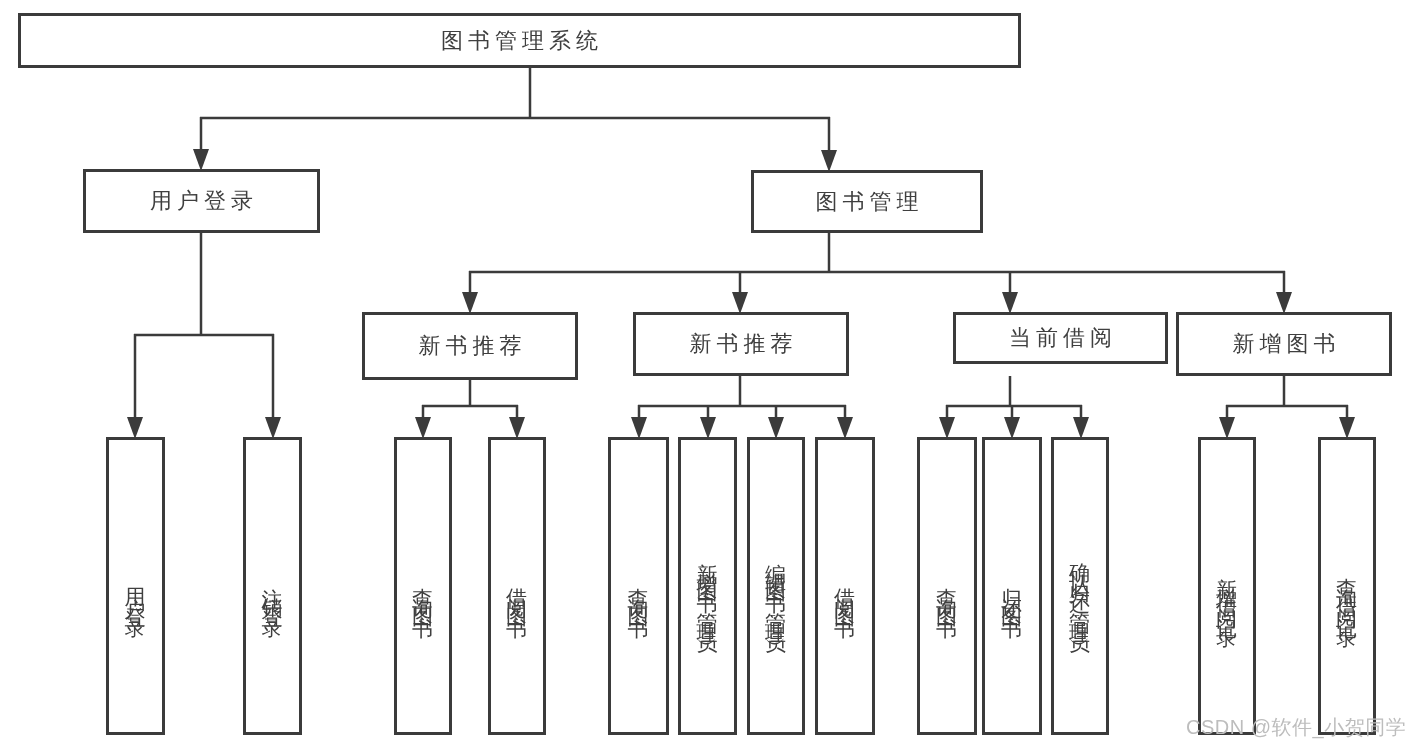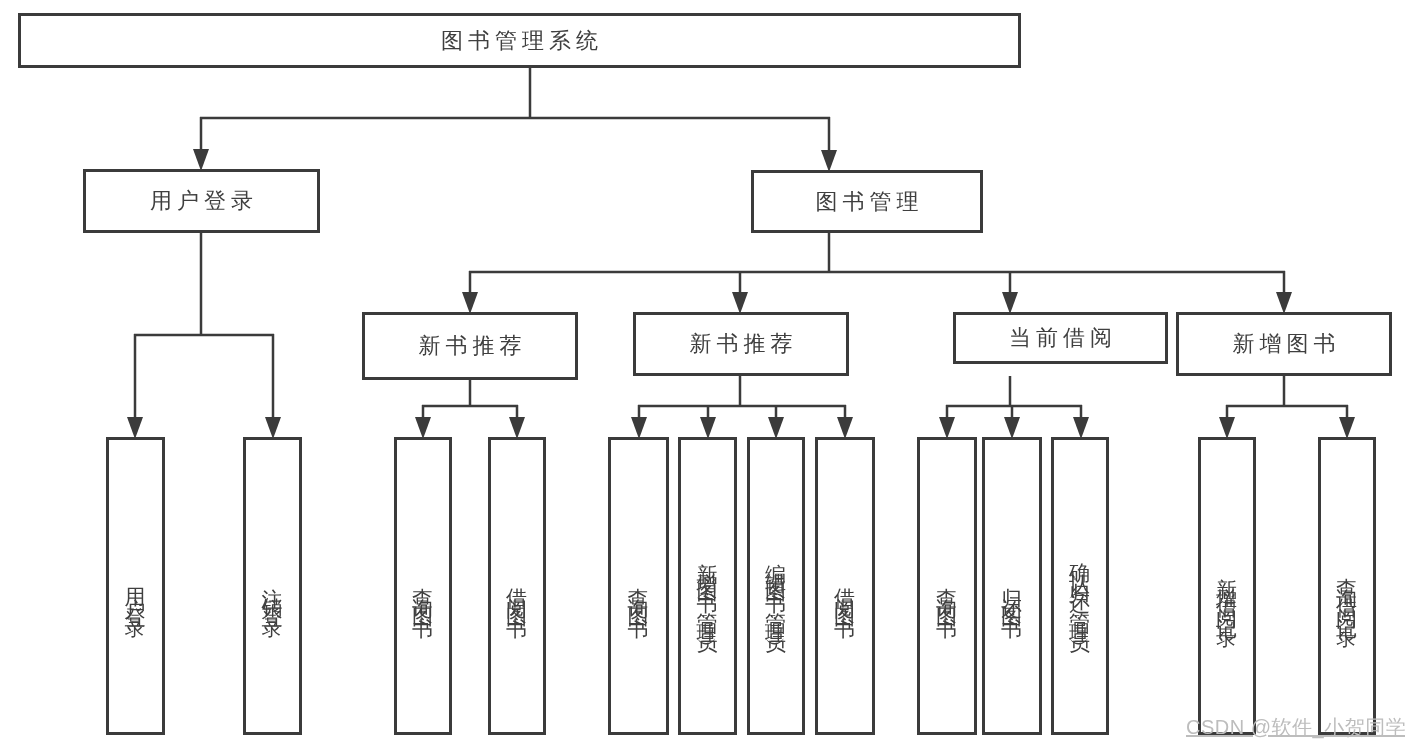--- a/index.html
+++ b/index.html
@@ -25,21 +25,20 @@
     color:var(--text); white-space:nowrap;
   }
   .leaf .lbl{
     writing-mode:vertical-rl; font-size:21px; letter-spacing:10px;
     margin-bottom:-10px; color:var(--text); line-height:1;
   }
   #watermark{
     position:absolute; left:1186px; top:714px; z-index:3;
     font-size:20px; color:var(--watermark); white-space:nowrap;
     letter-spacing:0.5px;
-    text-decoration:underline;
   }
 </style>
 </head>
 <body>
 
 <div id="stage">
 
   <svg id="connectors" width="1405" height="747" viewBox="0 0 1405 747">
 
     <g>

